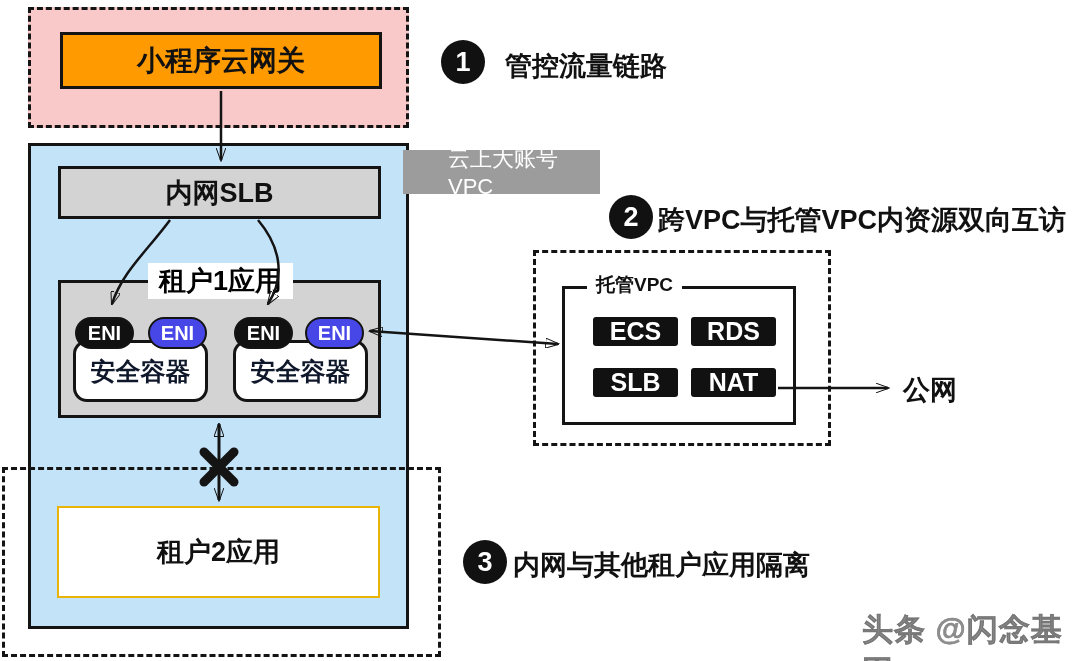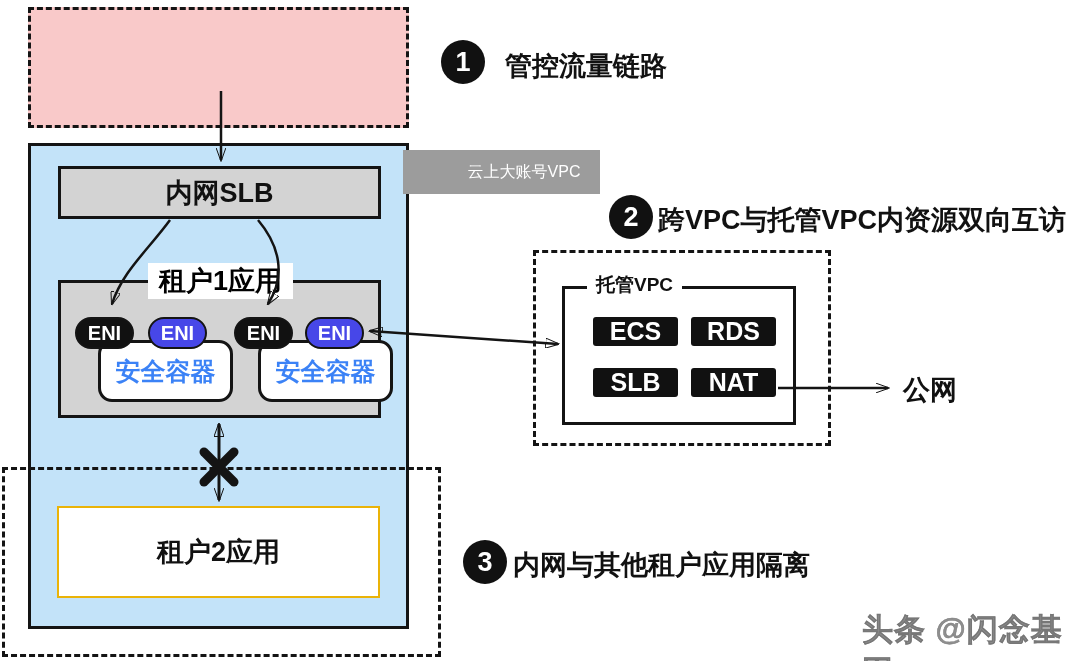--- a/index.html
+++ b/index.html
@@ -7,29 +7,29 @@
   #canvas{position:relative;width:1080px;height:661px;background:#ffffff;overflow:hidden;}
   .abs{position:absolute;box-sizing:border-box;}
   .center{display:flex;align-items:center;justify-content:center;}
 
   
   .pink-zone{left:28px;top:7px;width:381px;height:121px;background:#f9c9c9;border:3px dashed #141414;}
   .gateway-box{left:60px;top:32px;width:322px;height:57px;background:#ff9a00;border:3px solid #141414;
                font-size:28px;font-weight:600;color:#111;}
   .blue-vpc{left:28px;top:143px;width:381px;height:486px;background:#c3e3f9;border:3px solid #141414;}
   .vpc-tag{left:403px;top:150px;width:197px;height:44px;background:#9c9c9c;color:#ffffff;
-           font-size:16px;z-index:6;padding-left:45px;}
+           font-size:22px;z-index:6;padding-left:45px;}
   .slb-box{left:58px;top:166px;width:323px;height:53px;background:#d3d3d3;border:3px solid #141414;
            font-size:27px;font-weight:600;color:#111;z-index:3;}
 
   .tenant1-box{left:58px;top:280px;width:323px;height:138px;background:#d3d3d3;border:3px solid #141414;z-index:3;}
   .tenant1-label{left:148px;top:263px;width:145px;height:36px;background:#ffffff;font-size:27px;
                  font-weight:600;color:#000000;z-index:4;}
   .secure-container{width:135px;height:62px;background:#ffffff;border:3px solid #141414;border-radius:14px;
-                    font-size:25px;font-weight:600;color:#3b82f6;z-index:4;top:340px;margin-left:25px;}
+                    font-size:25px;font-weight:600;color:#0f172a;z-index:4;top:340px;}
   .sc-1{left:73px;} .sc-2{left:233px;}
   .eni-pill{width:59px;height:32px;border-radius:16px;border:2px solid #141414;color:#ffffff;
             font-size:20px;font-weight:700;top:317px;z-index:5;}
   .eni-black{background:#111111;}
   .eni-blue{background:#4747e8;}
   .eni-1a{left:75px;} .eni-1b{left:148px;} .eni-2a{left:234px;} .eni-2b{left:305px;}
 
   .tenant2-zone{left:2px;top:467px;width:439px;height:190px;border:3px dashed #141414;z-index:2;}
   .tenant2-box{left:57px;top:506px;width:323px;height:92px;background:#ffffff;border:2px solid #eab308;
                font-size:27px;font-weight:600;color:#111;z-index:3;}
@@ -57,20 +57,23 @@
 
   .connectors{position:absolute;left:0;top:0;width:1080px;height:661px;z-index:8;pointer-events:none;}
   .connectors path, .connectors line{stroke:#141414;fill:none;}
 </style>
 </head>
 <body>
 
 <div id="canvas">
 
   <div class="abs pink-zone"></div>
+  <div class="abs gateway-box center">
+    <span>小程序云网关</span>
+  </div>
 
   <div class="abs blue-vpc"></div>
   <div class="abs vpc-tag center">云上大账号VPC</div>
   <div class="abs slb-box center">内网SLB</div>
 
   <div class="abs tenant1-box"></div>
   <div class="abs tenant1-label center">租户1应用</div>
 
   <div class="abs secure-container sc-1 center">
     <span>安全容器</span>

